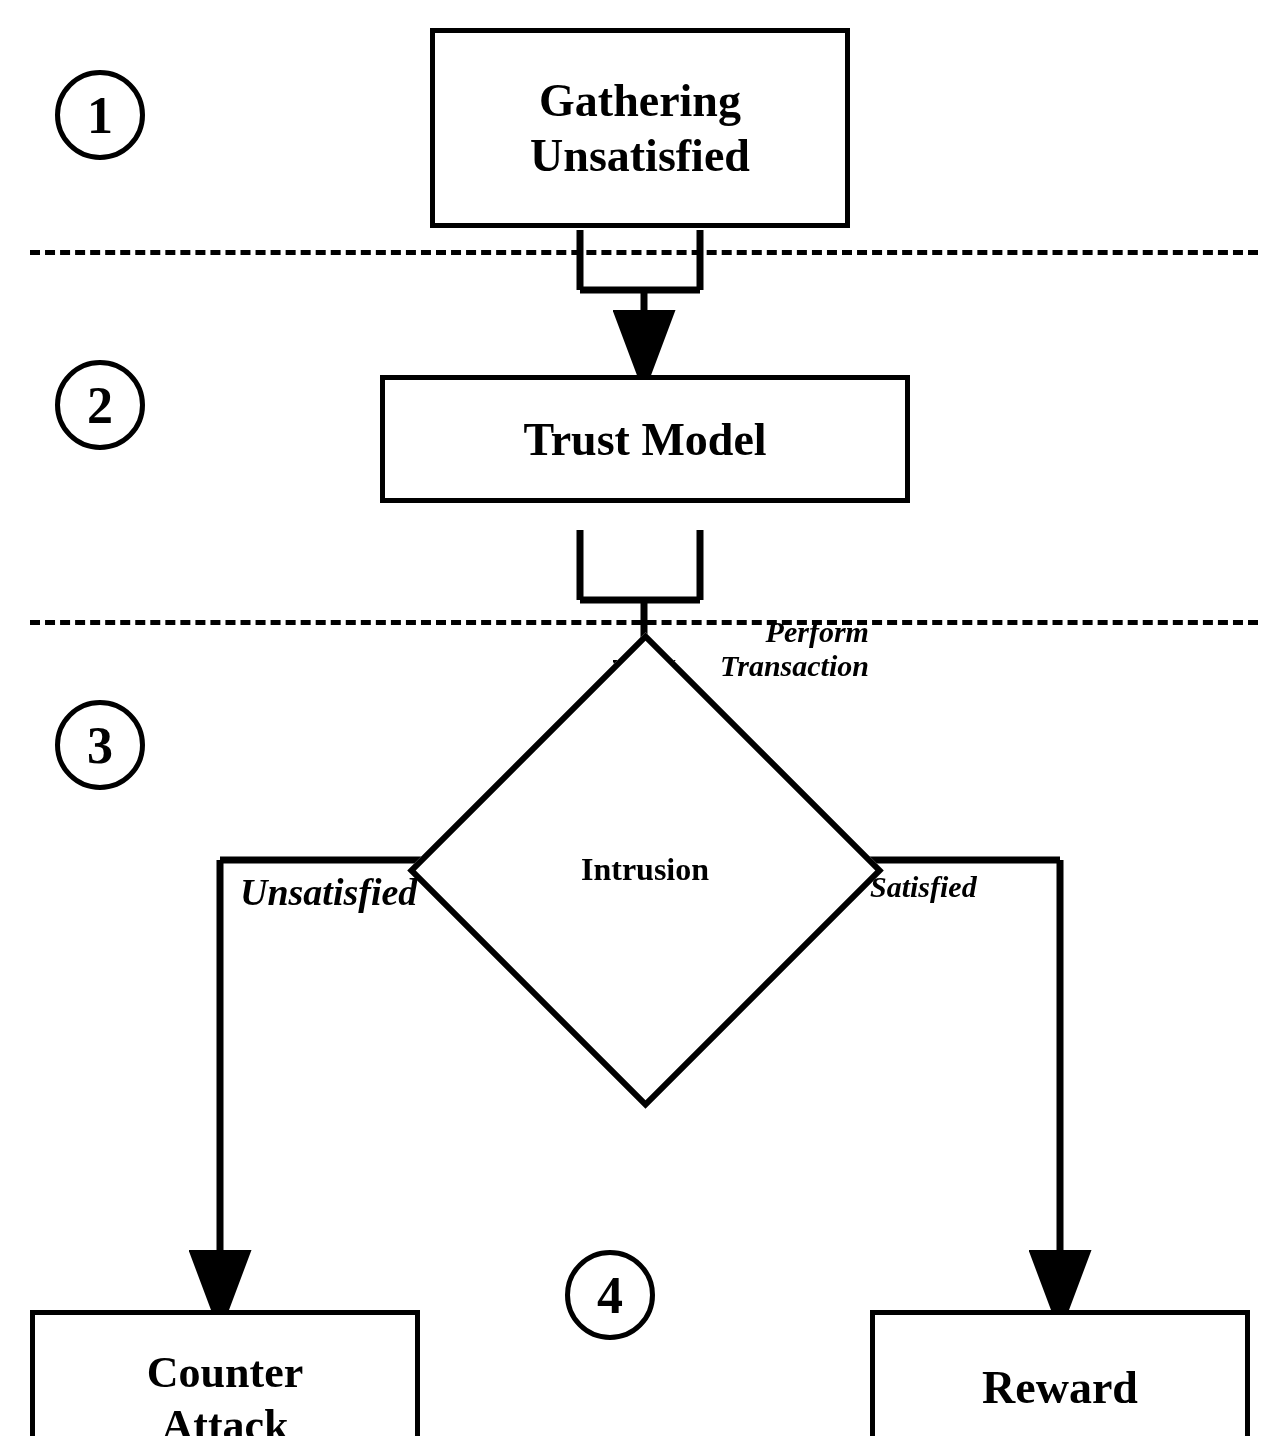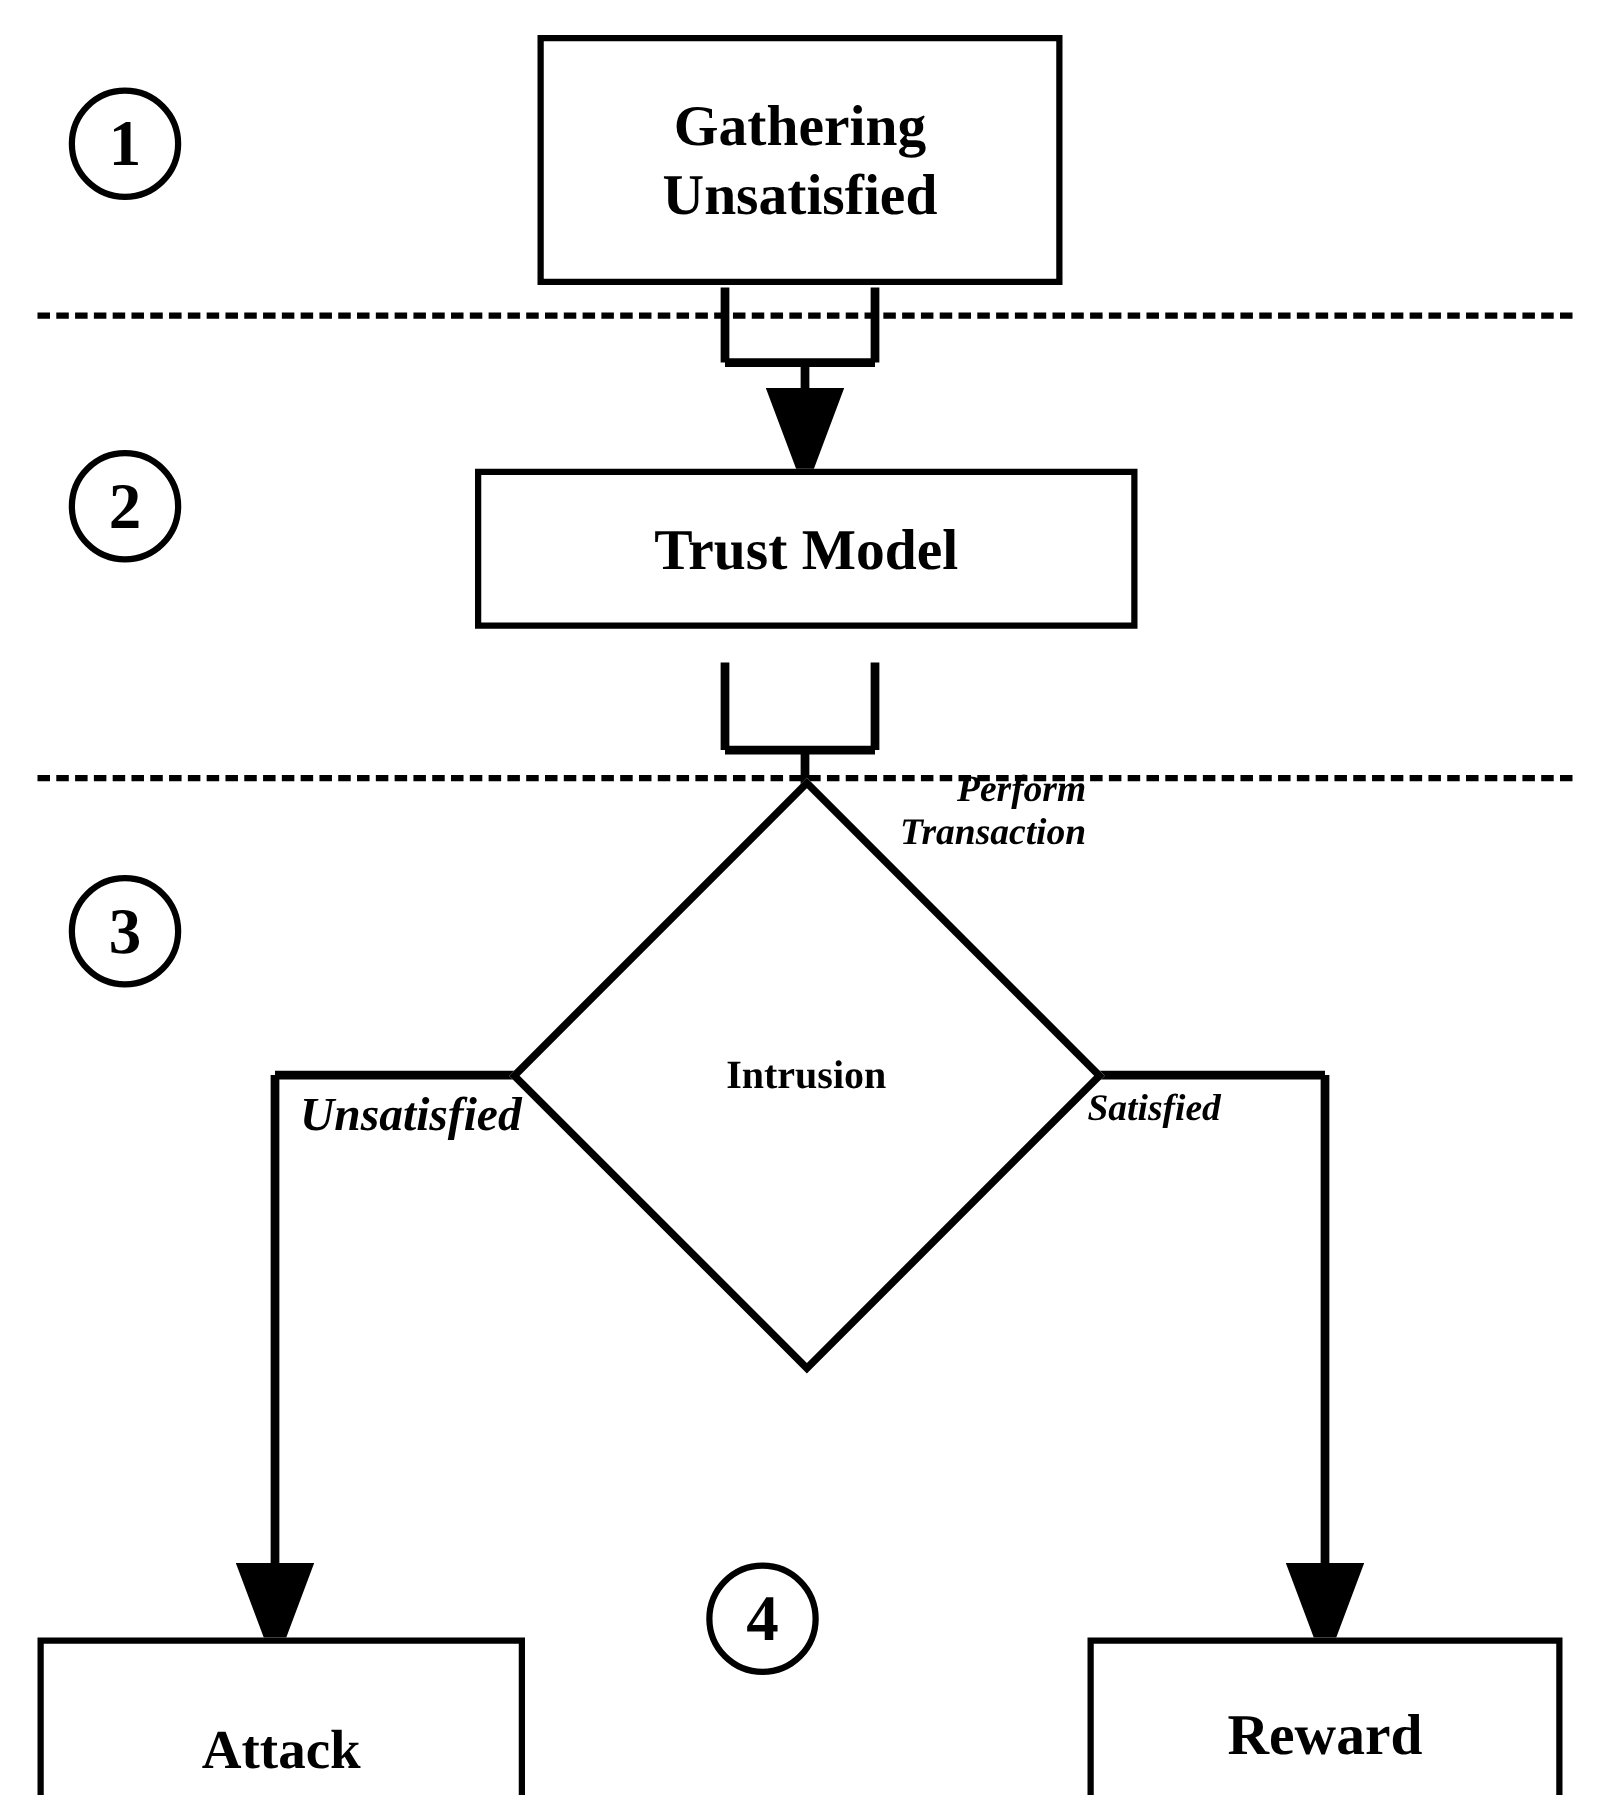--- a/index.html
+++ b/index.html
@@ -46,20 +46,21 @@
       font-size: 38px;
       font-weight: bold;
     }
 
     
     .diamond-wrapper {
       position: absolute;
       width: 520px;
       height: 260px;
       display: flex;
+      align-items: center;
       justify-content: center;
     }
 
     .diamond {
       width: 460px;
       height: 240px;
       position: relative;
       display: flex;
       align-items: center;
       justify-content: center;
@@ -203,20 +204,21 @@
   <div class="label-text" style="left: 240px; top: 870px; font-style: italic; font-weight: bold; font-size: 38px;">
     <span>Unsatisfied</span>
   </div>
 
   <div class="label-text" style="left: 870px; top: 870px; font-style: italic; font-weight: bold; font-size: 30px;">
     <span>Satisfied</span>
   </div>
 
   <div class="box" style="left: 30px; top: 1310px; width: 390px; height: 180px; font-size: 44px; line-height: 1.2;">
     <div>
+      <div>Counter</div>
       <div>Attack</div>
     </div>
   </div>
 
   <div class="box" style="left: 870px; top: 1310px; width: 380px; height: 155px; font-size: 46px;">
     <span>Reward</span>
   </div>
 
 </div>
 

